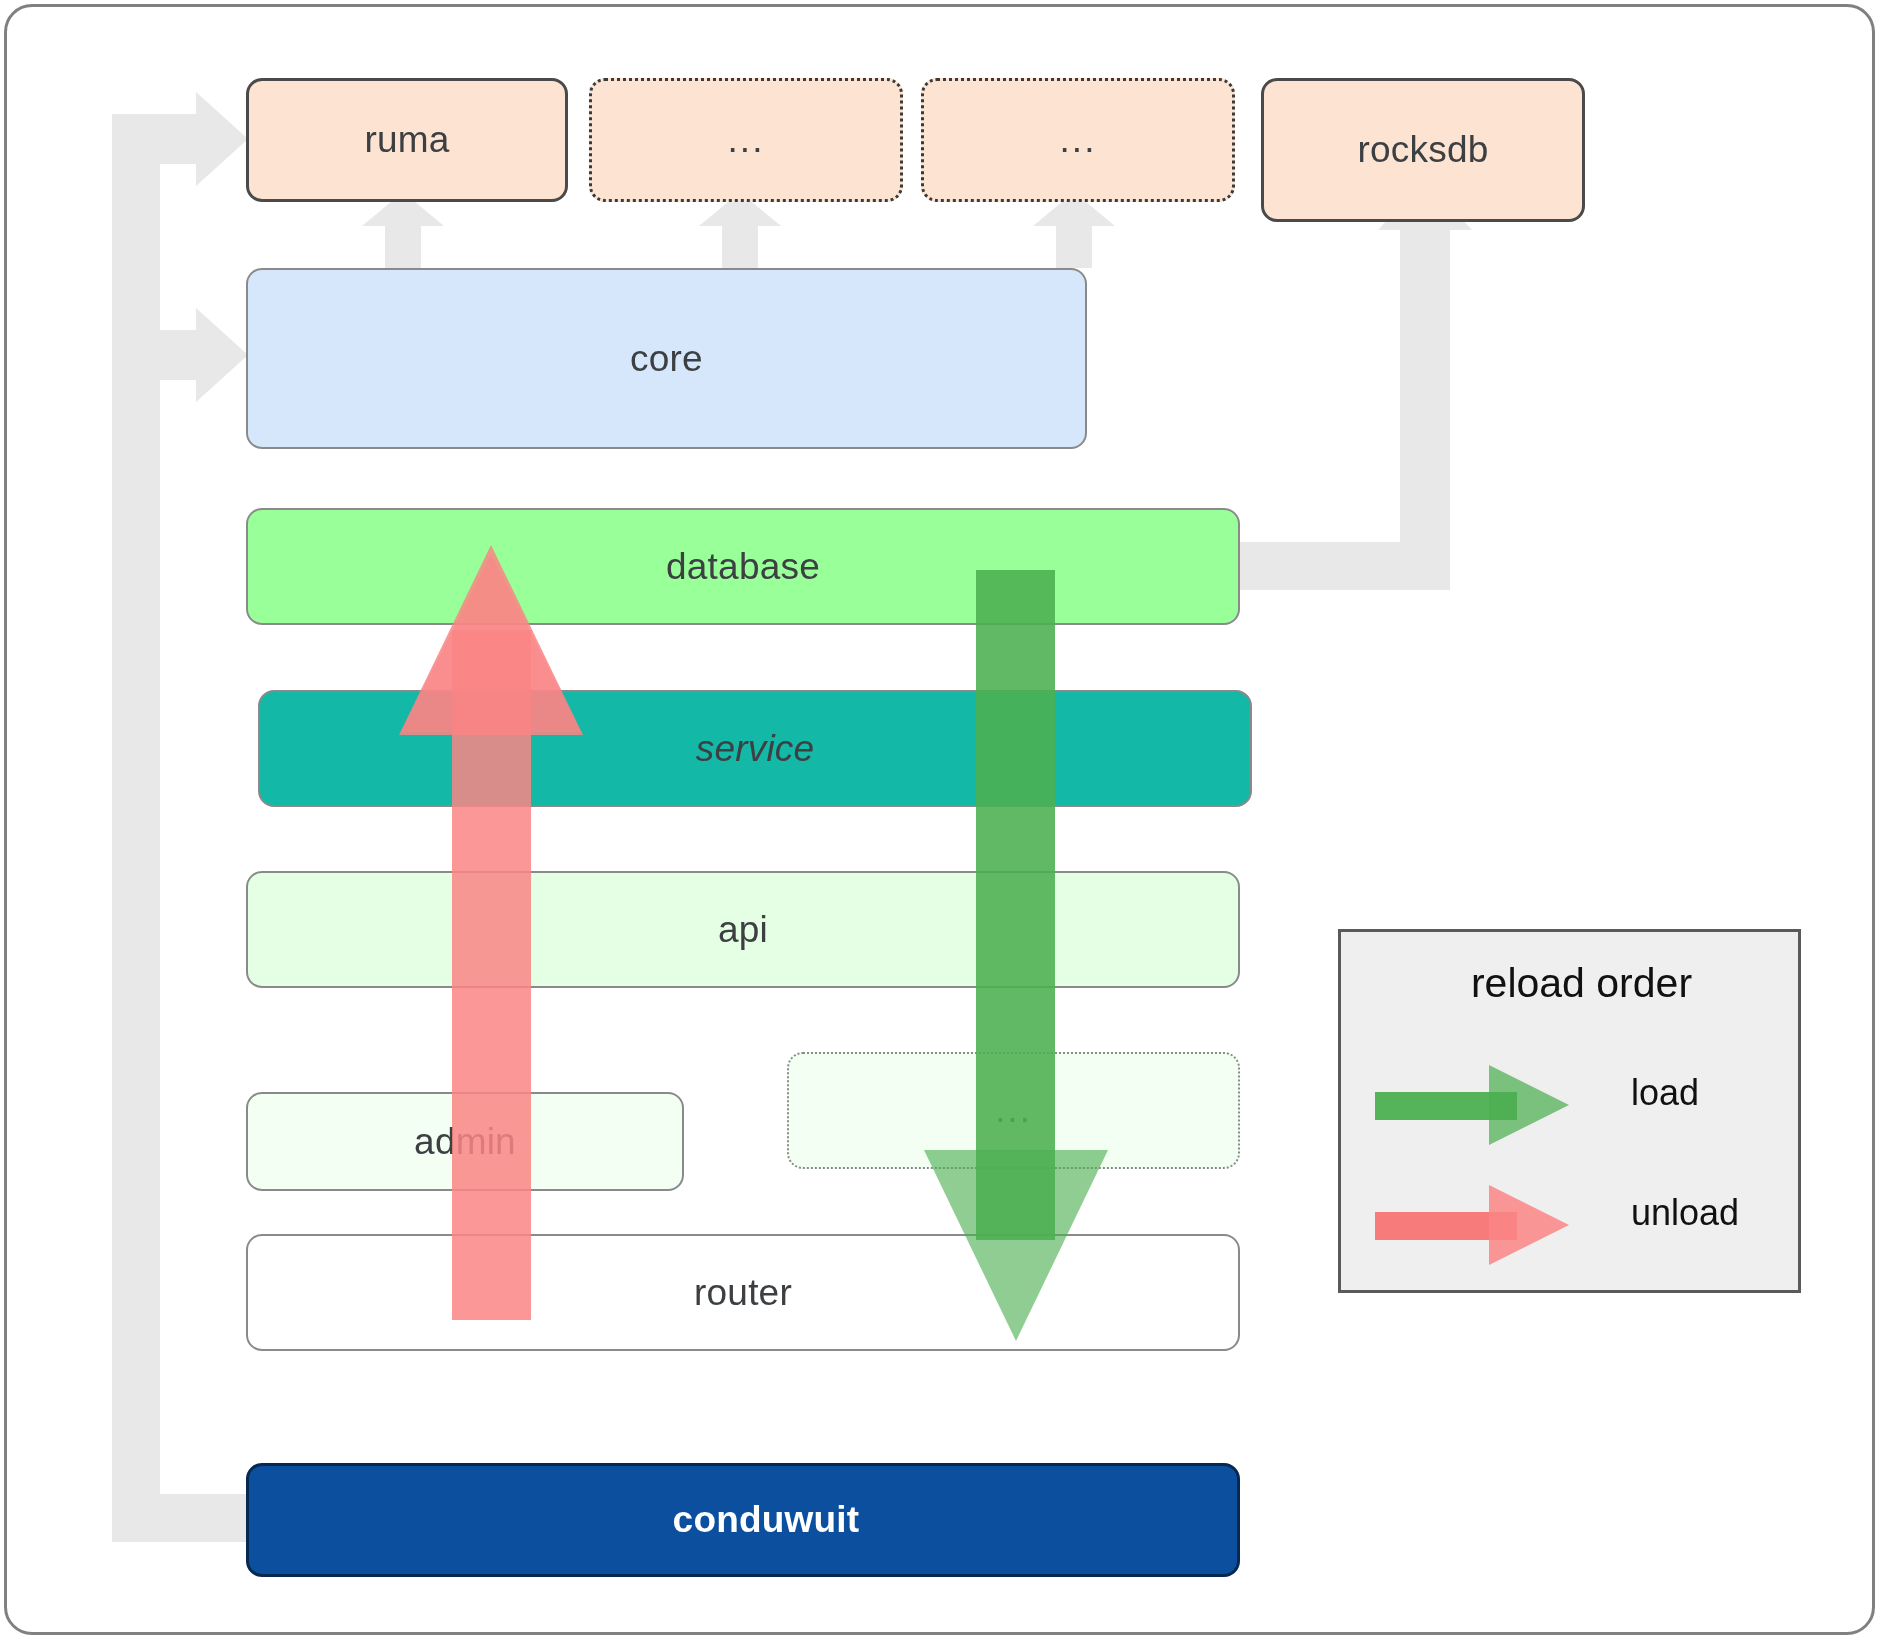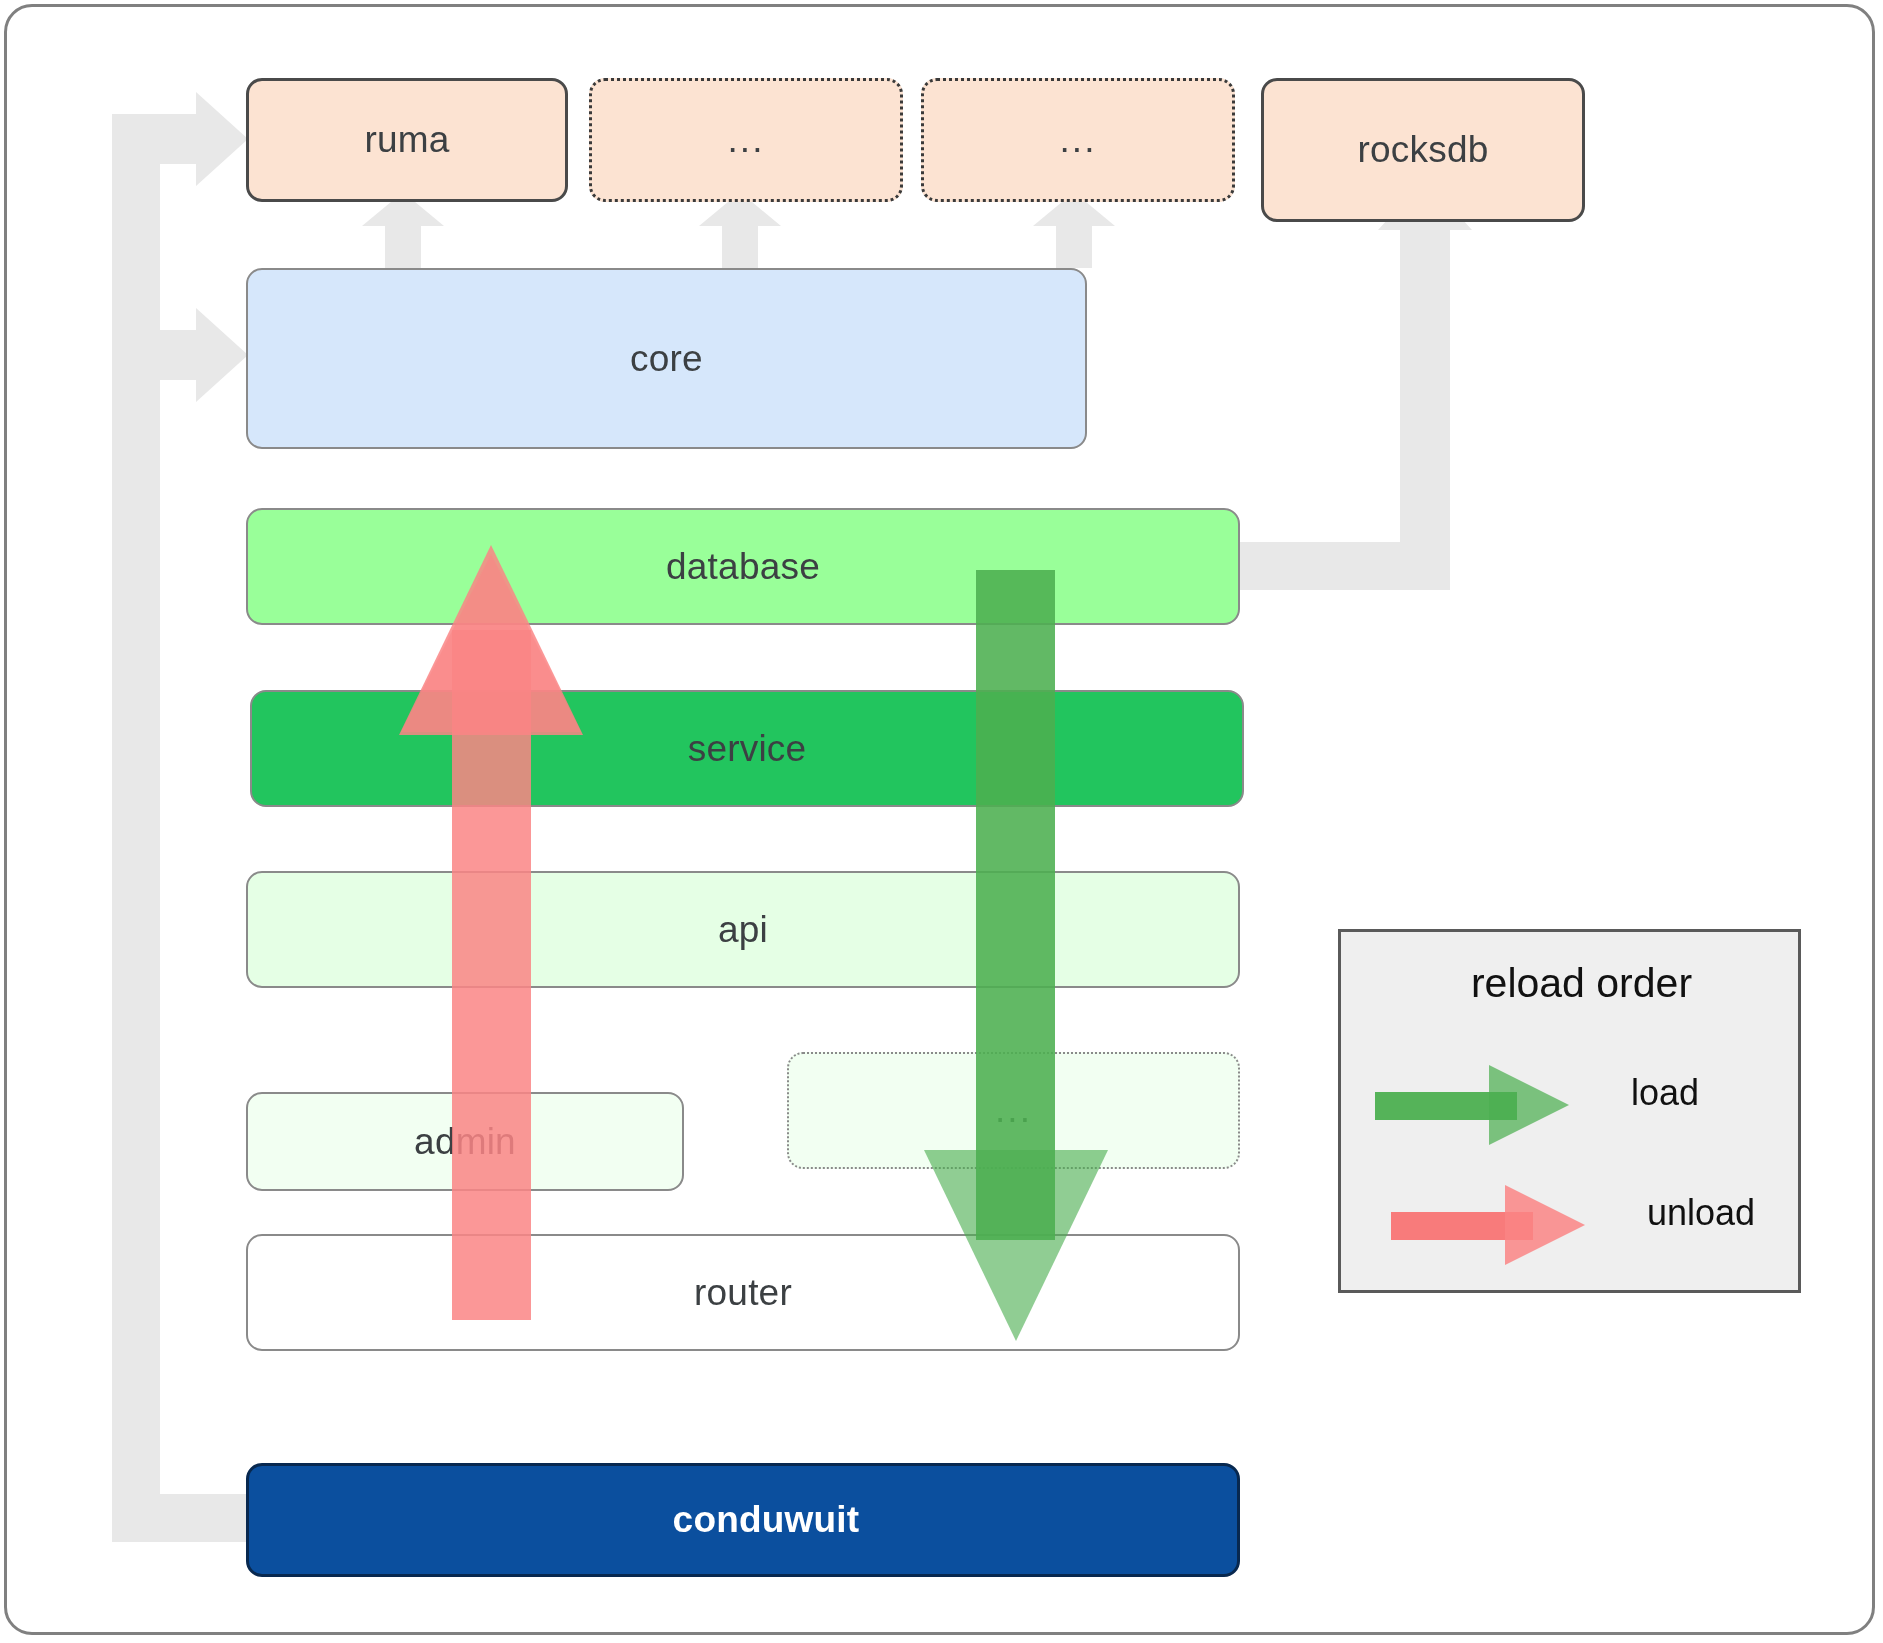--- a/index.html
+++ b/index.html
@@ -110,21 +110,21 @@
     color: #111;
     margin-left: 12px;
   }
   .legend-row {
     position: absolute;
     left: 0;
     width: 100%;
     height: 90px;
   }
   .legend-row.load  { top: 128px; }
-  .legend-row.unload{ top: 248px; margin-left: 16px; }
+  .legend-row.unload{ top: 248px; }
   .legend-label {
     position: absolute;
     left: 290px;
     top: 12px;
     font-size: 36px;
     color: #111;
   }
   .legend-arrow {
     position: absolute;
     left: 30px;
@@ -175,21 +175,21 @@
   </div>
 
   <div class="node layer" style="left:246px; top:268px; width:841px; height:181px; background:#D6E7FB;">
     <span>core</span>
   </div>
 
   <div class="node layer" style="left:246px; top:508px; width:994px; height:117px; background:#99FF99;">
     <span>database</span>
   </div>
 
-  <div class="node layer" style="left:250px; top:690px; width:994px; height:117px; background:#22c55e;">
+  <div class="node layer" style="left:258px; top:690px; width:994px; height:117px; background:#14b8a6;font-style:italic;">
     <span>service</span>
   </div>
 
   <div class="node layer" style="left:246px; top:871px; width:994px; height:117px; background:#E5FFE5;">
     <span>api</span>
   </div>
 
   <div class="node layer" style="left:246px; top:1052px; width:438px; height:99px; background:#F2FFF2;margin-top:40px;">
     <span>admin</span>
   </div>

